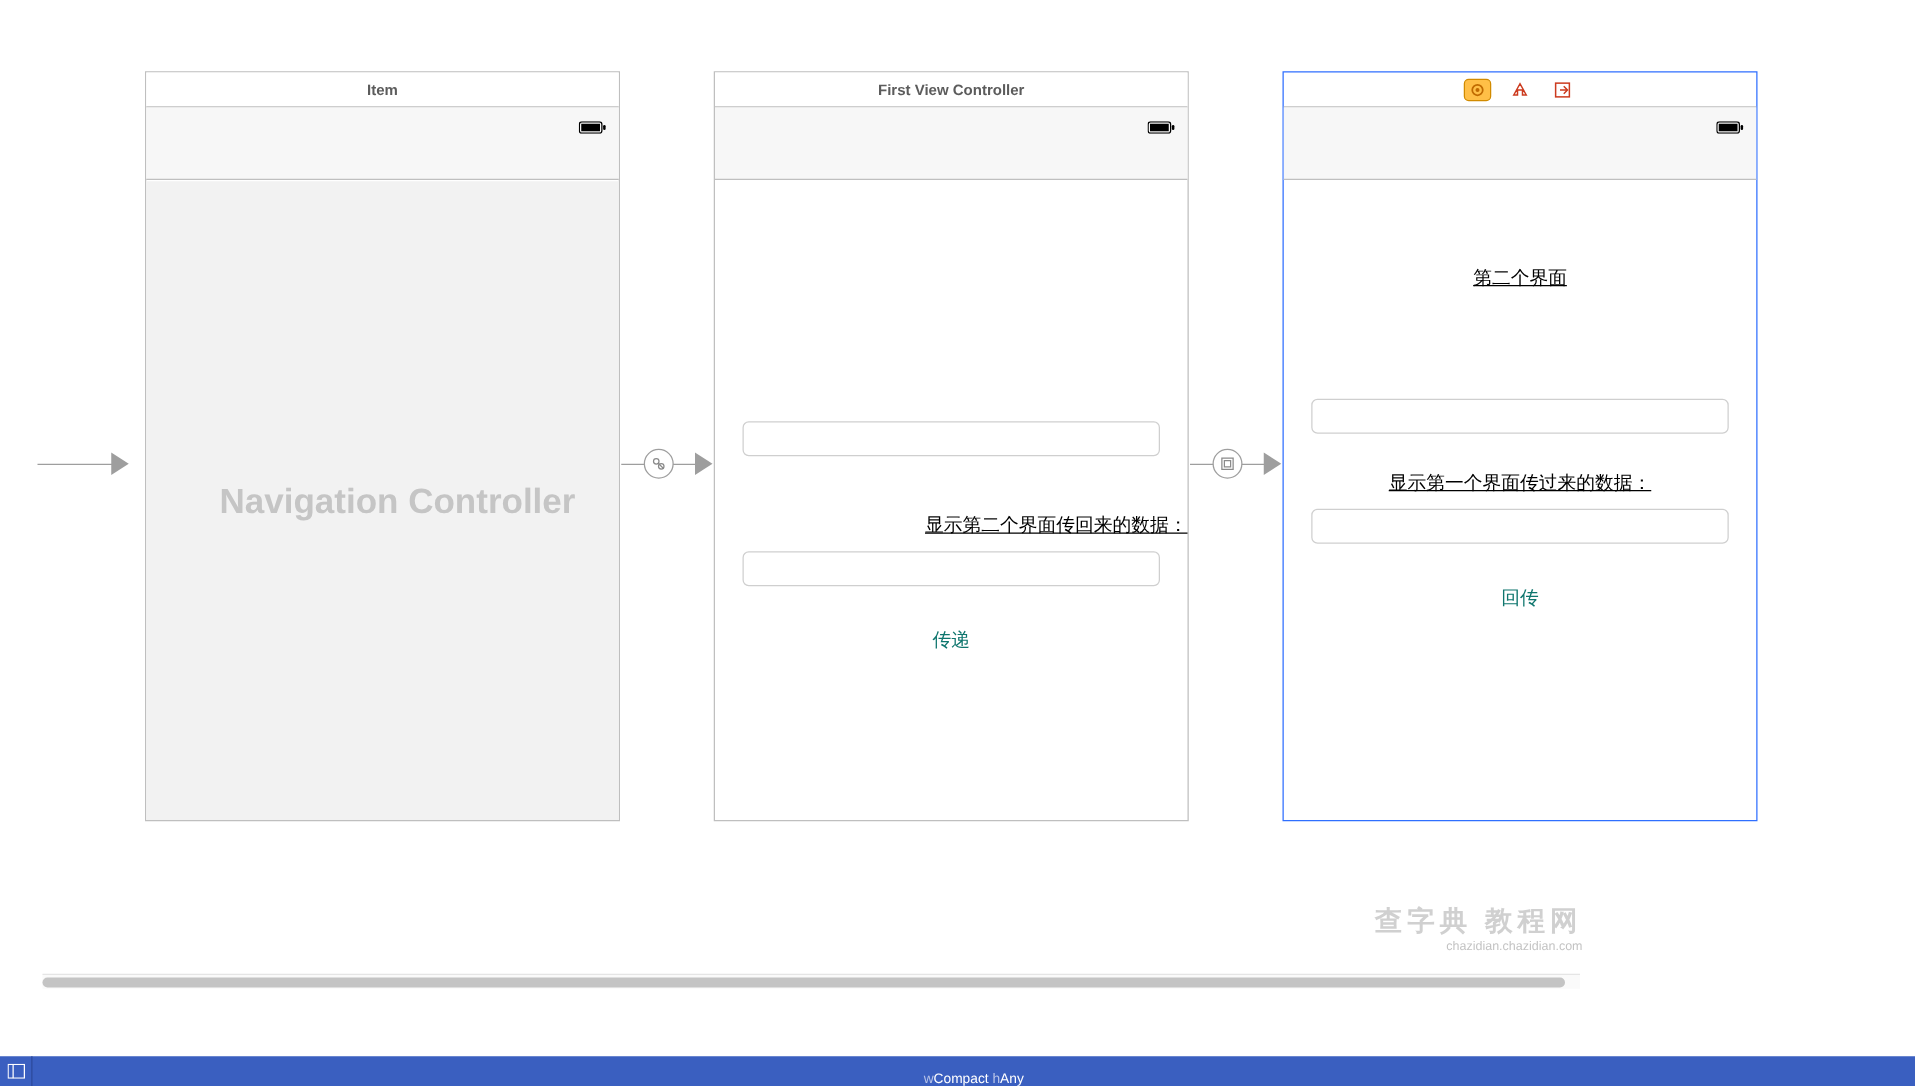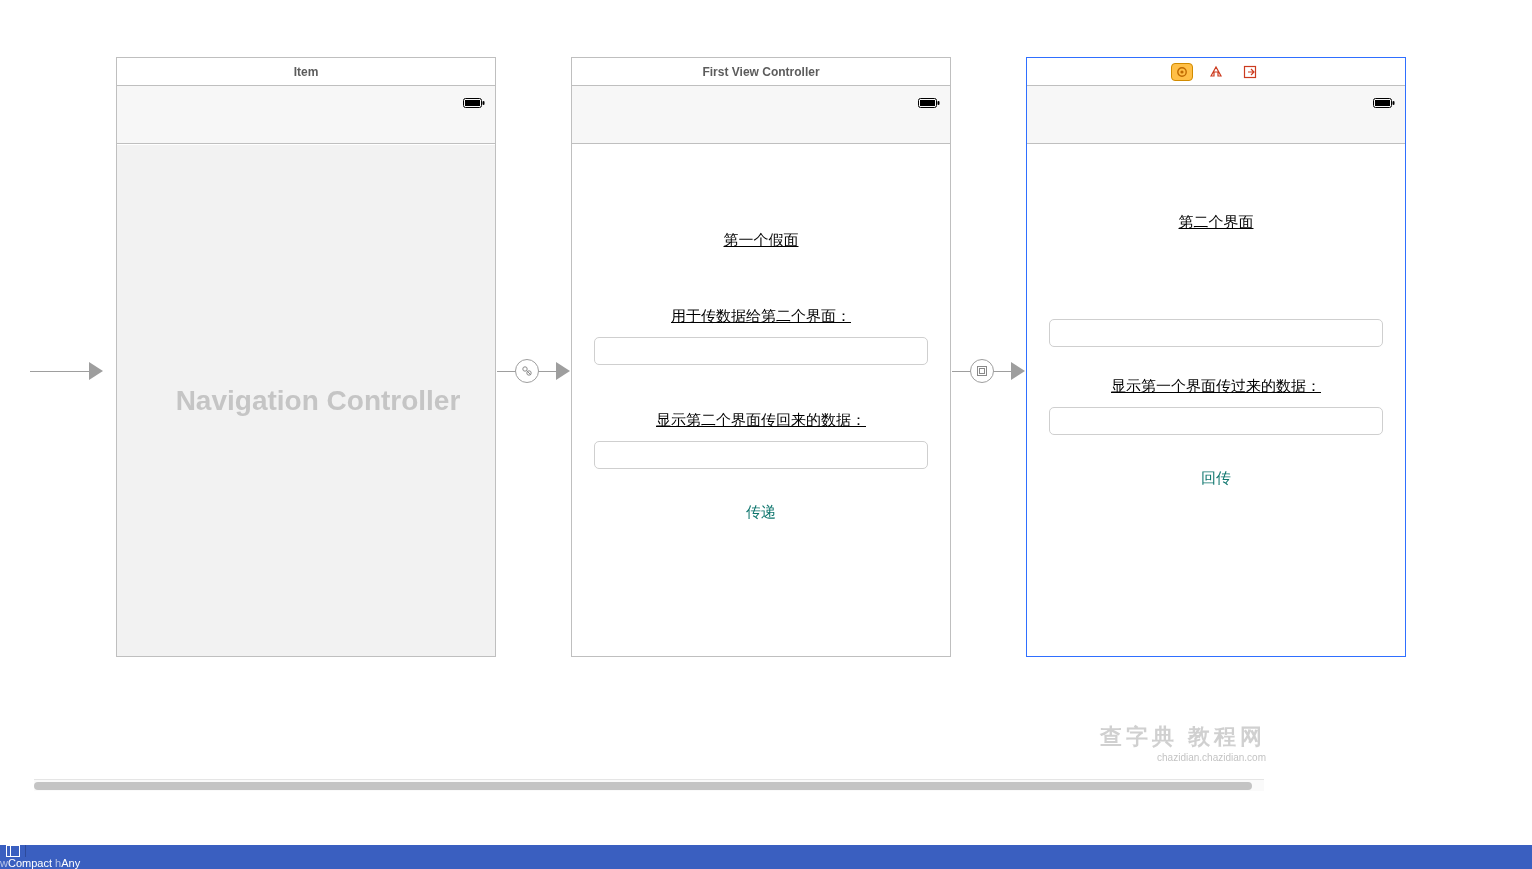--- a/index.html
+++ b/index.html
@@ -24,21 +24,21 @@
   .ios-button { position: absolute; width: 100%; text-align: center; color: #0f766e; font-size: 15px; }
 
   .arrow { position: absolute; display: flex; align-items: center; }
   .arrow-line { height: 1px; background: #9e9e9e; }
   .arrow-head { width: 0; height: 0; border-top: 9px solid transparent; border-bottom: 9px solid transparent; border-left: 14px solid #9e9e9e; margin-left: -1px; }
   .segue-badge { position: absolute; width: 24px; height: 24px; border: 1px solid #9e9e9e; border-radius: 50%; background: #fff; display: flex; align-items: center; justify-content: center; }
 
   .hscroll-track { position: absolute; left: 34px; right: 8px; bottom: 0; height: 12px; background: #fafafa; border-top: 1px solid #e5e5e5; }
   .hscroll-thumb { position: absolute; left: 0; top: 2px; height: 8px; width: 99%; background: #c4c4c4; border-radius: 4px; }
 
-  .footer { position: absolute; left: 0; right: 0; bottom: 0; height: 24px; background: #3a5fc0; color: #fff; font-size: 11px; display: flex; align-items: flex-start; flex-direction: column; }
+  .footer { position: absolute; left: 0; right: 0; bottom: 0; height: 24px; background: #3a5fc0; color: #fff; font-size: 11px; display: flex; align-items: flex-end; }
   .footer-left-btn { width: 26px; height: 24px; display: flex; align-items: center; justify-content: center; border-right: 1px solid #2d4a9b; }
   .footer-center { flex: 1; text-align: center; }
   .footer-center .dim { color: #b8c4e8; }
   .footer-center .bright { color: #fff; font-weight: 500; }
 
   .watermark { position: absolute; right: 6px; bottom: 28px; text-align: right; pointer-events: none; }
   .watermark .wm1 { font-size: 22px; font-weight: 600; color: rgba(120,120,120,0.35); letter-spacing: 4px; margin-top: 10px; }
   .watermark .wm2 { font-size: 10px; color: rgba(120,120,120,0.45); }
 </style>
 </head>
@@ -84,24 +84,22 @@
     <div class="nav-bar-area">
       <span class="status-battery">
         <svg width="22" height="10" viewBox="0 0 22 10">
             <rect x="0.5" y="0.5" width="18" height="9" rx="2" fill="none" stroke="#000"></rect>
             <rect x="2" y="2" width="15" height="6" fill="#000"></rect>
             <rect x="19.5" y="3" width="2" height="4" rx="1" fill="#000"></rect>
           </svg>
       </span>
     </div>
     <div class="scene-body">
-      <div class="label" style="top:86px;">第一个假面</div>
-      <div class="label" style="top:162px;">用于传数据给第二个界面：</div>
       <div class="textfield" style="top:192px;"></div>
-      <div class="label" style="top:266px;">显示第二个界面传回来的数据：</div>
+      <div class="label" style="top:266px;text-align:right;">显示第二个界面传回来的数据：</div>
       <div class="textfield" style="top:296px;"></div>
       <div class="ios-button" style="top:358px;">传递</div>
     </div>
   </div>
 
   <div class="arrow" style="left:952px; top:362px;">
     <div class="arrow-line" style="width:60px;"></div>
     <div class="arrow-head"></div>
   </div>
   <div class="segue-badge" style="left:970px; top:359px;">

